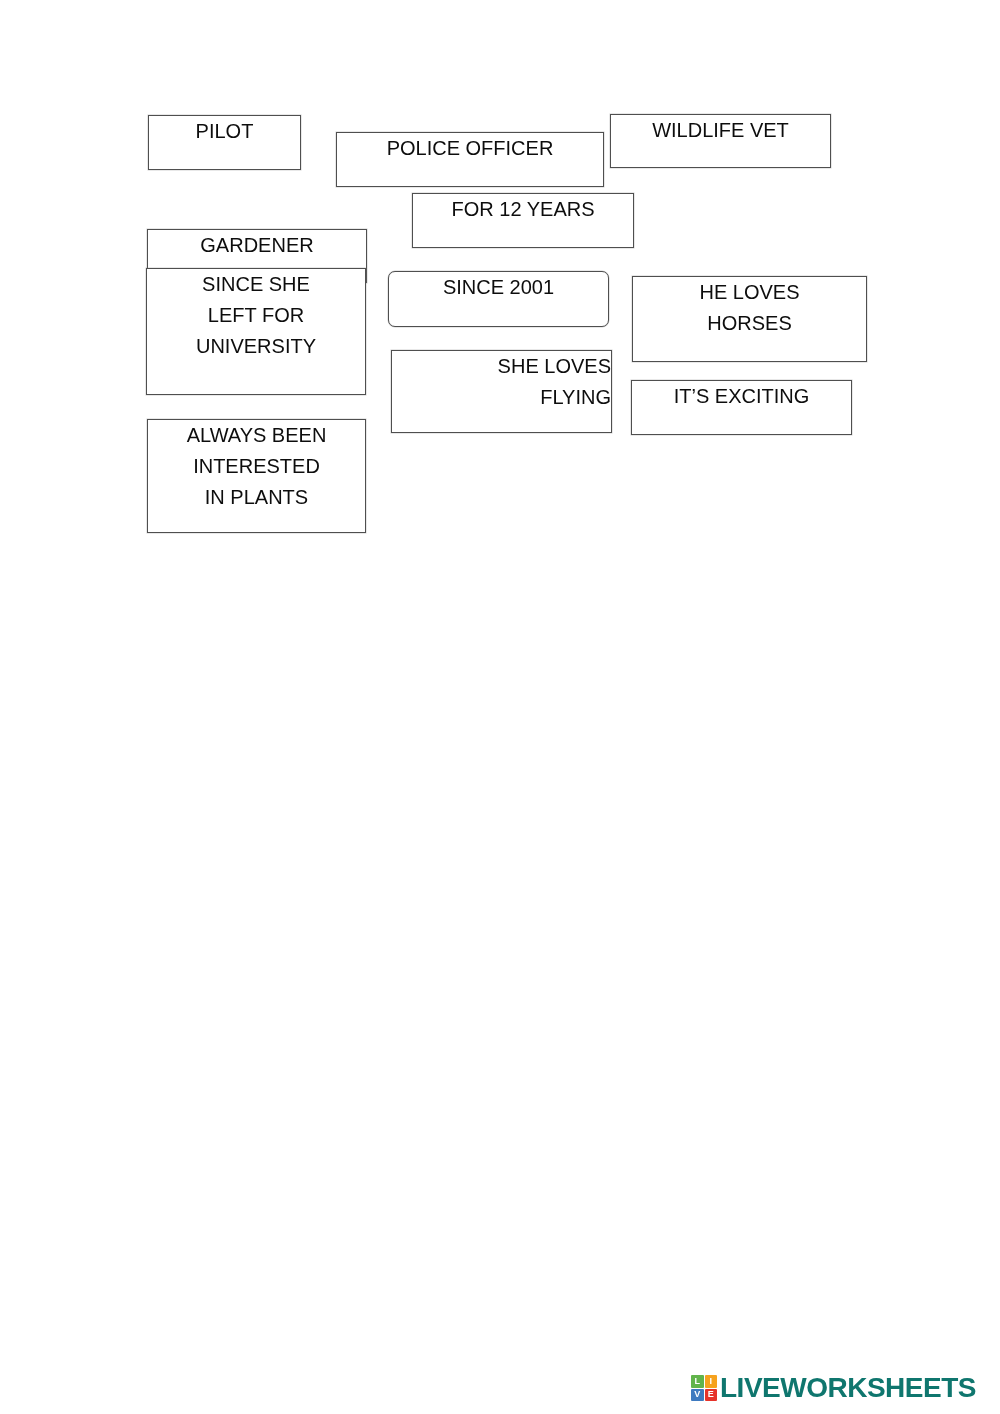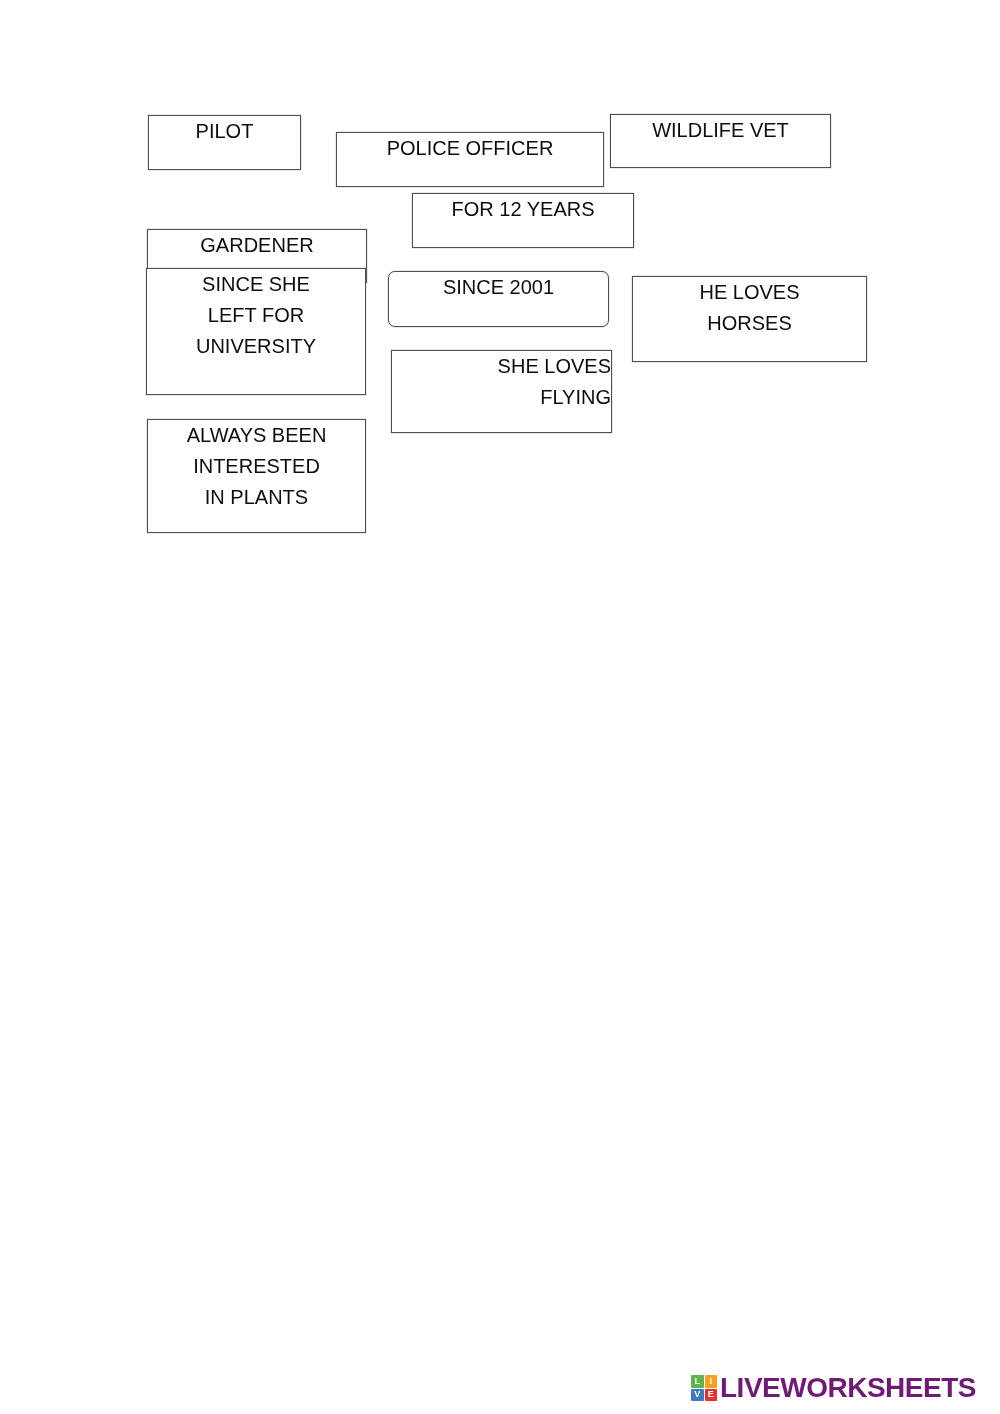--- a/index.html
+++ b/index.html
@@ -86,27 +86,28 @@
   <div class="card c4">GARDENER</div>
   <div class="card c5">FOR 12 YEARS</div>
   <div class="card c7">SINCE SHE
 LEFT FOR
 UNIVERSITY</div>
   <div class="card c8">SINCE 2001</div>
   <div class="card c9">HE LOVES
 HORSES</div>
   <div class="card c10">SHE LOVES
 FLYING</div>
+  <div class="card c11">IT’S EXCITING</div>
   <div class="card c12">ALWAYS BEEN
 INTERESTED
 IN PLANTS</div>
 
   <div class="logo">
     <div class="logo-grid">
       <span class="logo-sq" style="background: rgb(97, 180, 75);">L</span>
       <span class="logo-sq" style="background: rgb(246, 162, 29);">I</span>
       <span class="logo-sq" style="background: rgb(62, 122, 192);">V</span>
       <span class="logo-sq" style="background: rgb(230, 51, 42);">E</span>
     </div>
-    <span class="logo-text" style="color: #701a75;">LIVEWORKSHEETS</span>
+    <span class="logo-text" style="color: #0f766e;">LIVEWORKSHEETS</span>
   </div>
 
 </div>
 
 </body></html>

